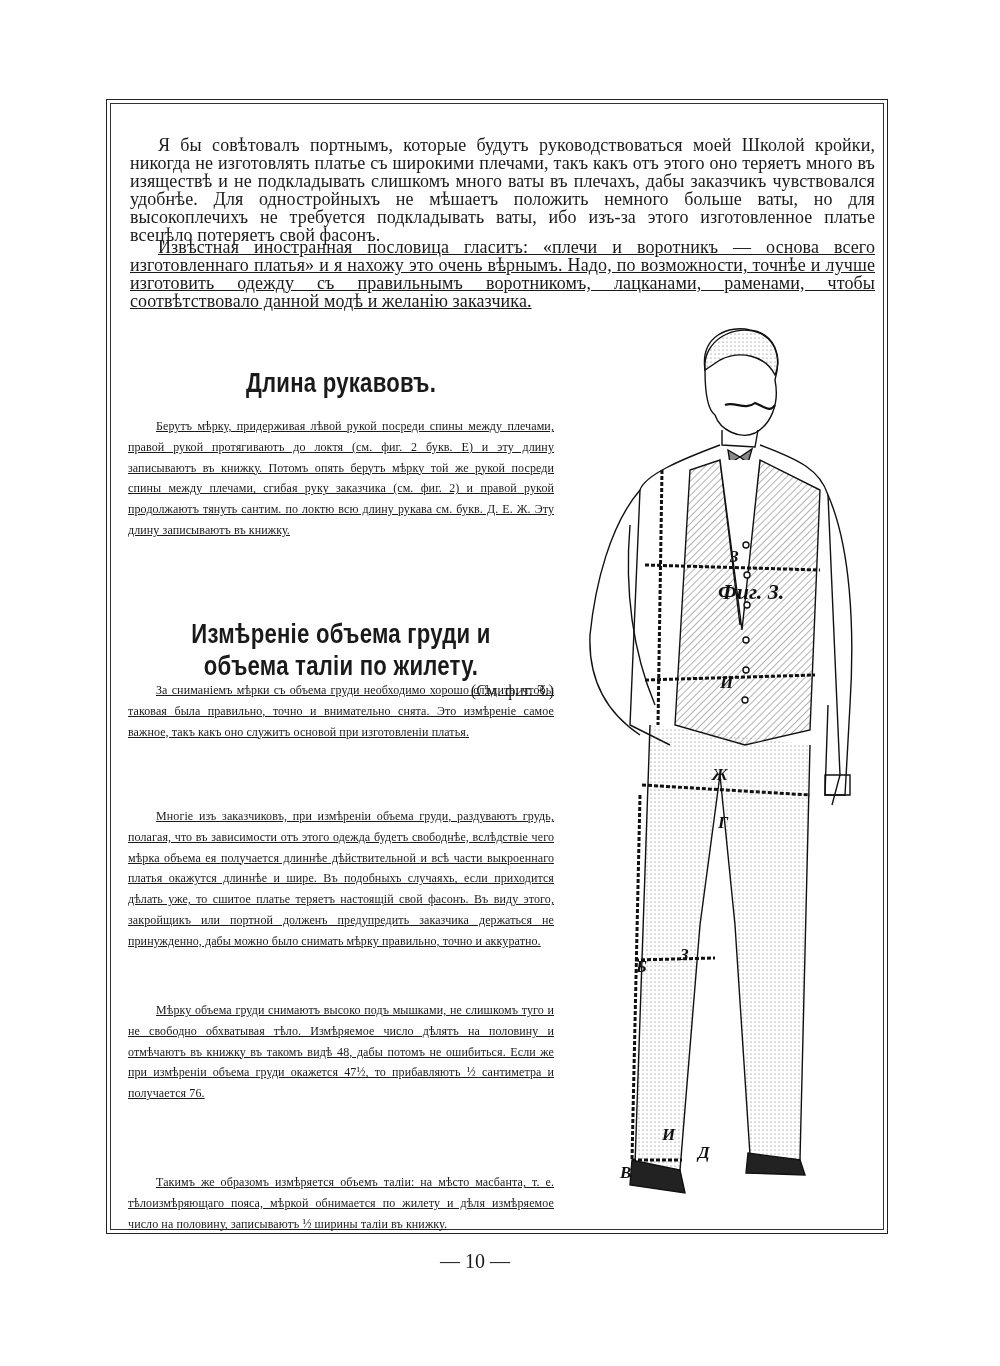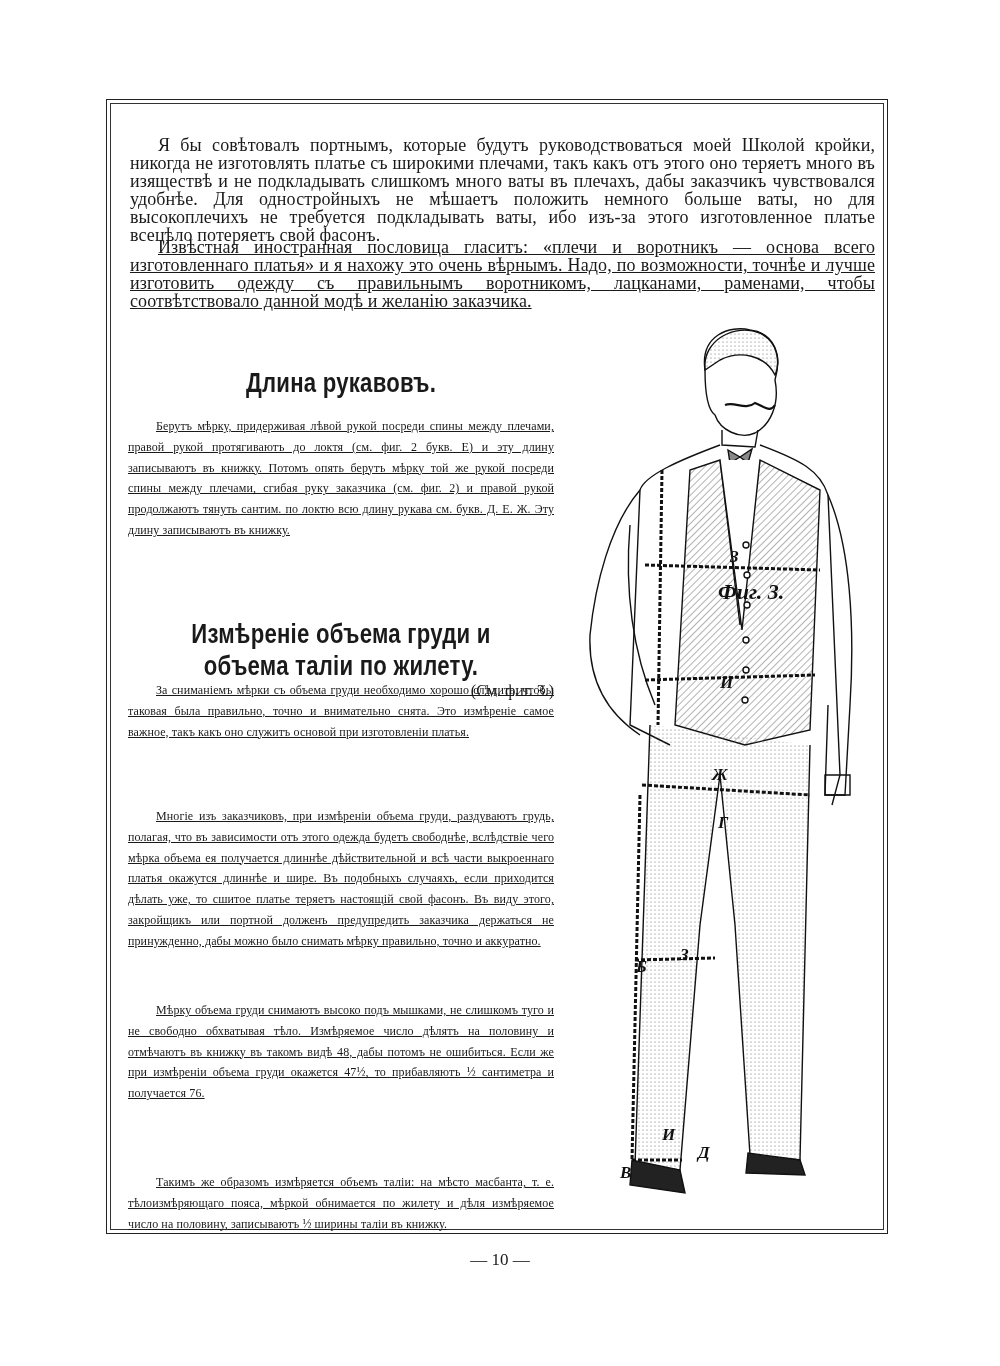--- a/index.html
+++ b/index.html
@@ -23,21 +23,21 @@
     .top-block { left: 130px; width: 745px; }
     .left-col { left: 128px; width: 426px; font-size: 12px; line-height: 20.8px; text-decoration: underline; }
     .heading {
       position: absolute; font-family: "Liberation Sans", "DejaVu Sans", sans-serif;
       font-weight: bold; text-align: center; letter-spacing: 0.3px;
       transform: scaleX(0.82); transform-origin: center top;
     }
     .h1 { left: 128px; width: 426px; top: 368px; font-size: 27px; line-height: 30px; }
     .h2 { left: 110px; width: 462px; top: 618px; font-size: 27px; line-height: 32px; }
     .see-fig { position: absolute; left: 128px; width: 426px; top: 682px; font-size: 16px; text-align: right; }
-    .page-num { position: absolute; left: 440px; width: 120px; top: 1250px; font-size: 17px; text-align: center; }
+    .page-num { position: absolute; left: 440px; width: 120px; top: 1250px; font-size: 20px; }
     .figure { position: absolute; left: 570px; top: 325px; width: 290px; height: 870px; }
     .fig-label {
       position: absolute; font-family: "Liberation Serif", "DejaVu Serif", serif;
       font-style: italic; font-weight: bold; color: #111; font-size: 17px;
     }
   </style>
 </head>
 <body>
 
 <div class="frame-outer"></div>

